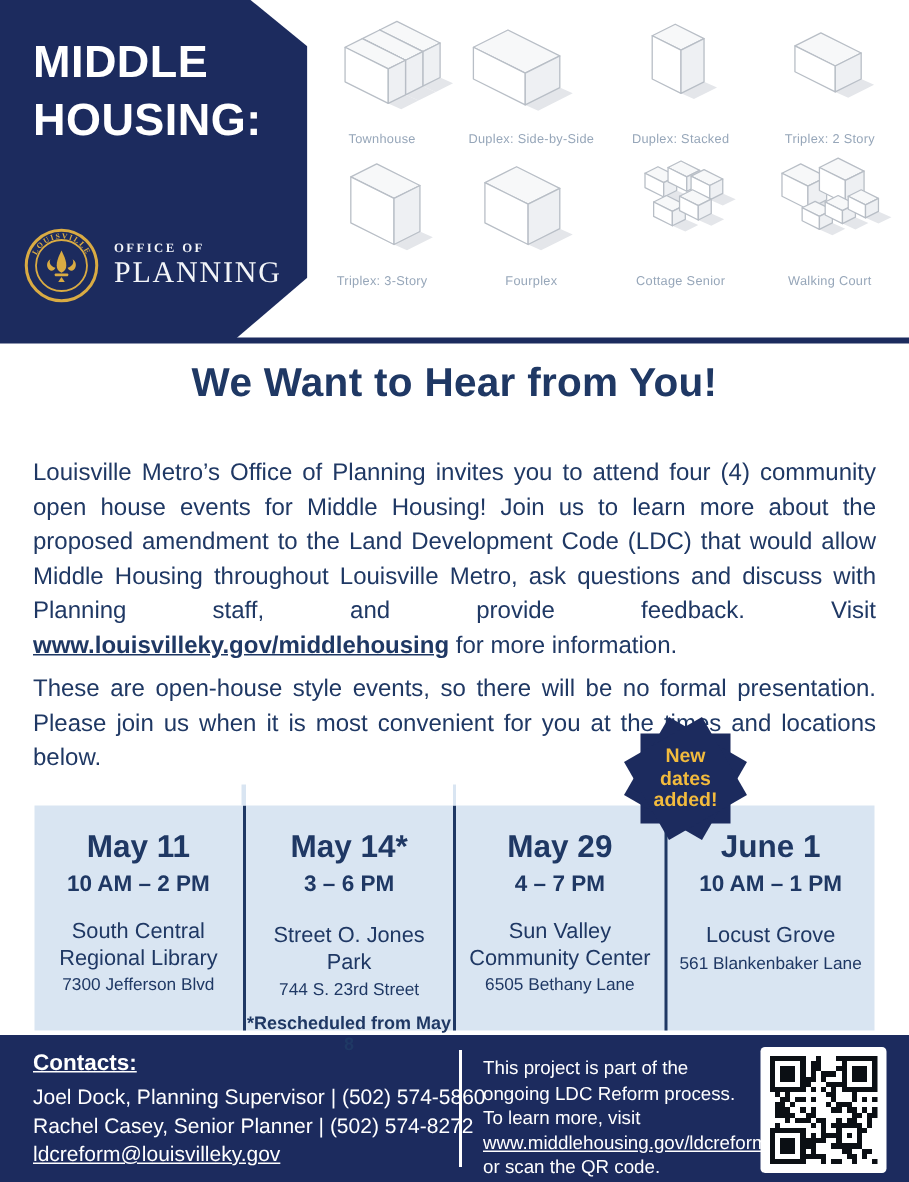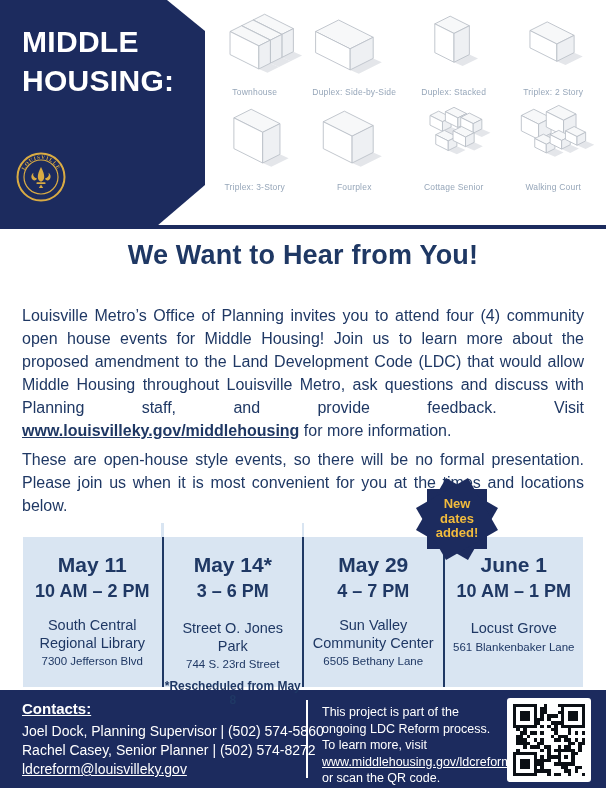--- a/index.html
+++ b/index.html
@@ -55,21 +55,21 @@
   }
   
   .events-panel{
     position:absolute;left:23px;top:537px;width:560px;height:150px;
     background:var(--panel-blue);display:flex;z-index:3;
   }
   .event-col{flex:1 1 0;text-align:center;padding-top:16px;position:relative;color:var(--text-navy);}
   .event-col + .event-col{border-left:2.5px solid var(--text-navy);}
   .event-col + .event-col::before{content:"";position:absolute;left:-2.5px;top:-14px;height:14px;width:2.5px;background:var(--panel-blue);}
   .event-date{font-size:21px;font-weight:bold;}
-  .event-time{font-size:18px;font-weight:bold;margin-top:4px;}
+  .event-time{font-size:15px;font-weight:bold;margin-top:4px;}
   .event-venue{font-size:14.5px;line-height:17.5px;margin-top:15px;padding:0 4px;}
   .event-address{font-size:11.5px;margin-top:3px;}
   .event-note{font-size:12px;font-weight:bold;margin-top:9px;}
   .event-col:nth-child(2) .event-venue, .event-col:nth-child(4) .event-venue{margin-top:18px;}
   
   .footer-bar{
     position:absolute;left:0;top:690px;width:606px;height:98px;background:var(--navy);
     color:#fff;z-index:2;
   }
   .contacts{position:absolute;left:22px;top:10px;}
@@ -101,20 +101,24 @@
         <textPath href="#seal-arc" startOffset="50%" text-anchor="middle">LOUISVILLE</textPath>
       </text>
       <g fill="#d9ab43">
         <path d="M25 15 C22.8 19.5 21.8 22 21.8 25 C21.8 27.4 23 28.8 25 29.8 C27 28.8 28.2 27.4 28.2 25 C28.2 22 27.2 19.5 25 15 Z"></path>
         <path d="M21 26.5 C17.5 25.5 16.5 23 17.6 20.8 C15.2 22.2 14.5 25.6 16.8 27.8 C18 28.9 20 28.7 21 26.5 Z"></path>
         <path d="M29 26.5 C32.5 25.5 33.5 23 32.4 20.8 C34.8 22.2 35.5 25.6 33.2 27.8 C32 28.9 30 28.7 29 26.5 Z"></path>
         <rect x="20.5" y="30.3" width="9" height="1.8" rx="0.6"></rect>
         <path d="M25 32.6 L22.8 36 L27.2 36 Z"></path>
       </g>
     </svg>
+    <div class="logo-text">
+      <div class="office">OFFICE OF</div>
+      <div class="planning">PLANNING</div>
+    </div>
   </div>
 </div>
 
 <div class="housing-grid" id="housing-grid">
     <div class="housing-cell">
       <svg width="96" height="76" viewBox="0 0 100 78">
         <polygon points="78,53 90,47 99,51 87,57" fill="#e4e6ea"></polygon>
         <polygon points="60,8 90,23 78,29 48,14" fill="#f7f8f9" stroke="#b8bec6" stroke-width="0.9" stroke-linejoin="round"></polygon>
         <polygon points="48,14 78,29 78,53 48,38" fill="#ffffff" stroke="#b8bec6" stroke-width="0.9" stroke-linejoin="round"></polygon>
         <polygon points="78,29 90,23 90,47 78,53" fill="#eef0f3" stroke="#b8bec6" stroke-width="0.9" stroke-linejoin="round"></polygon>

